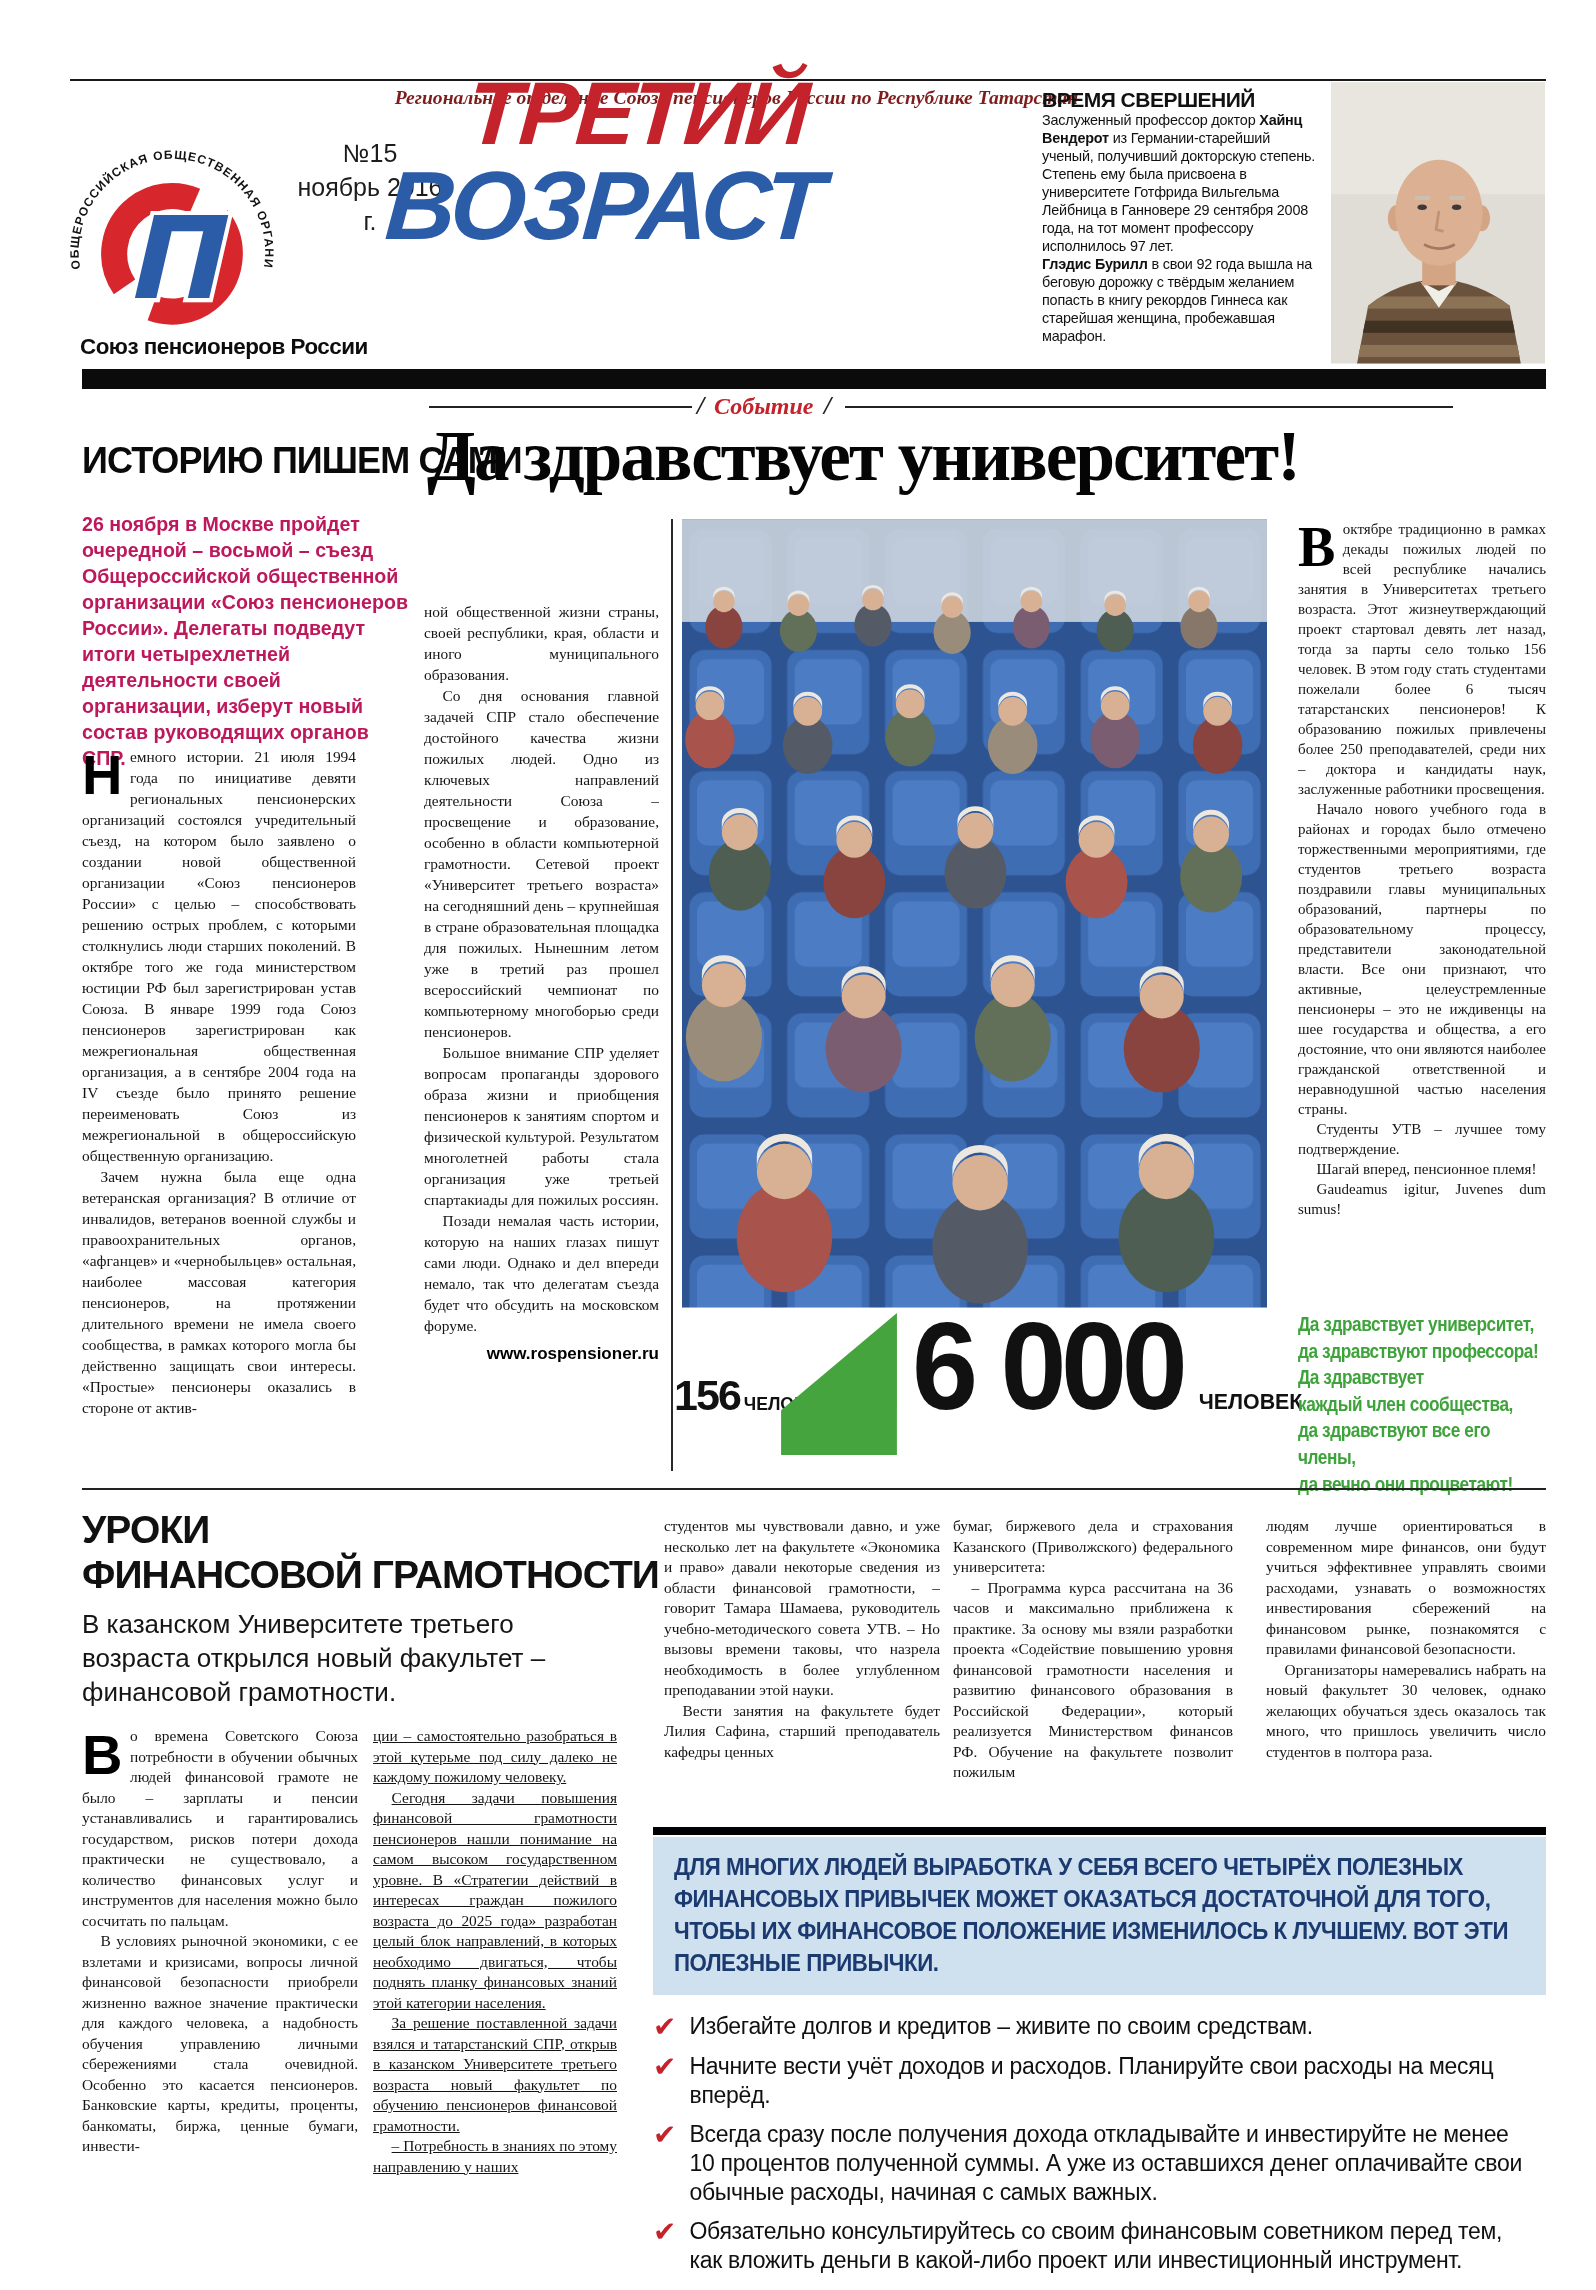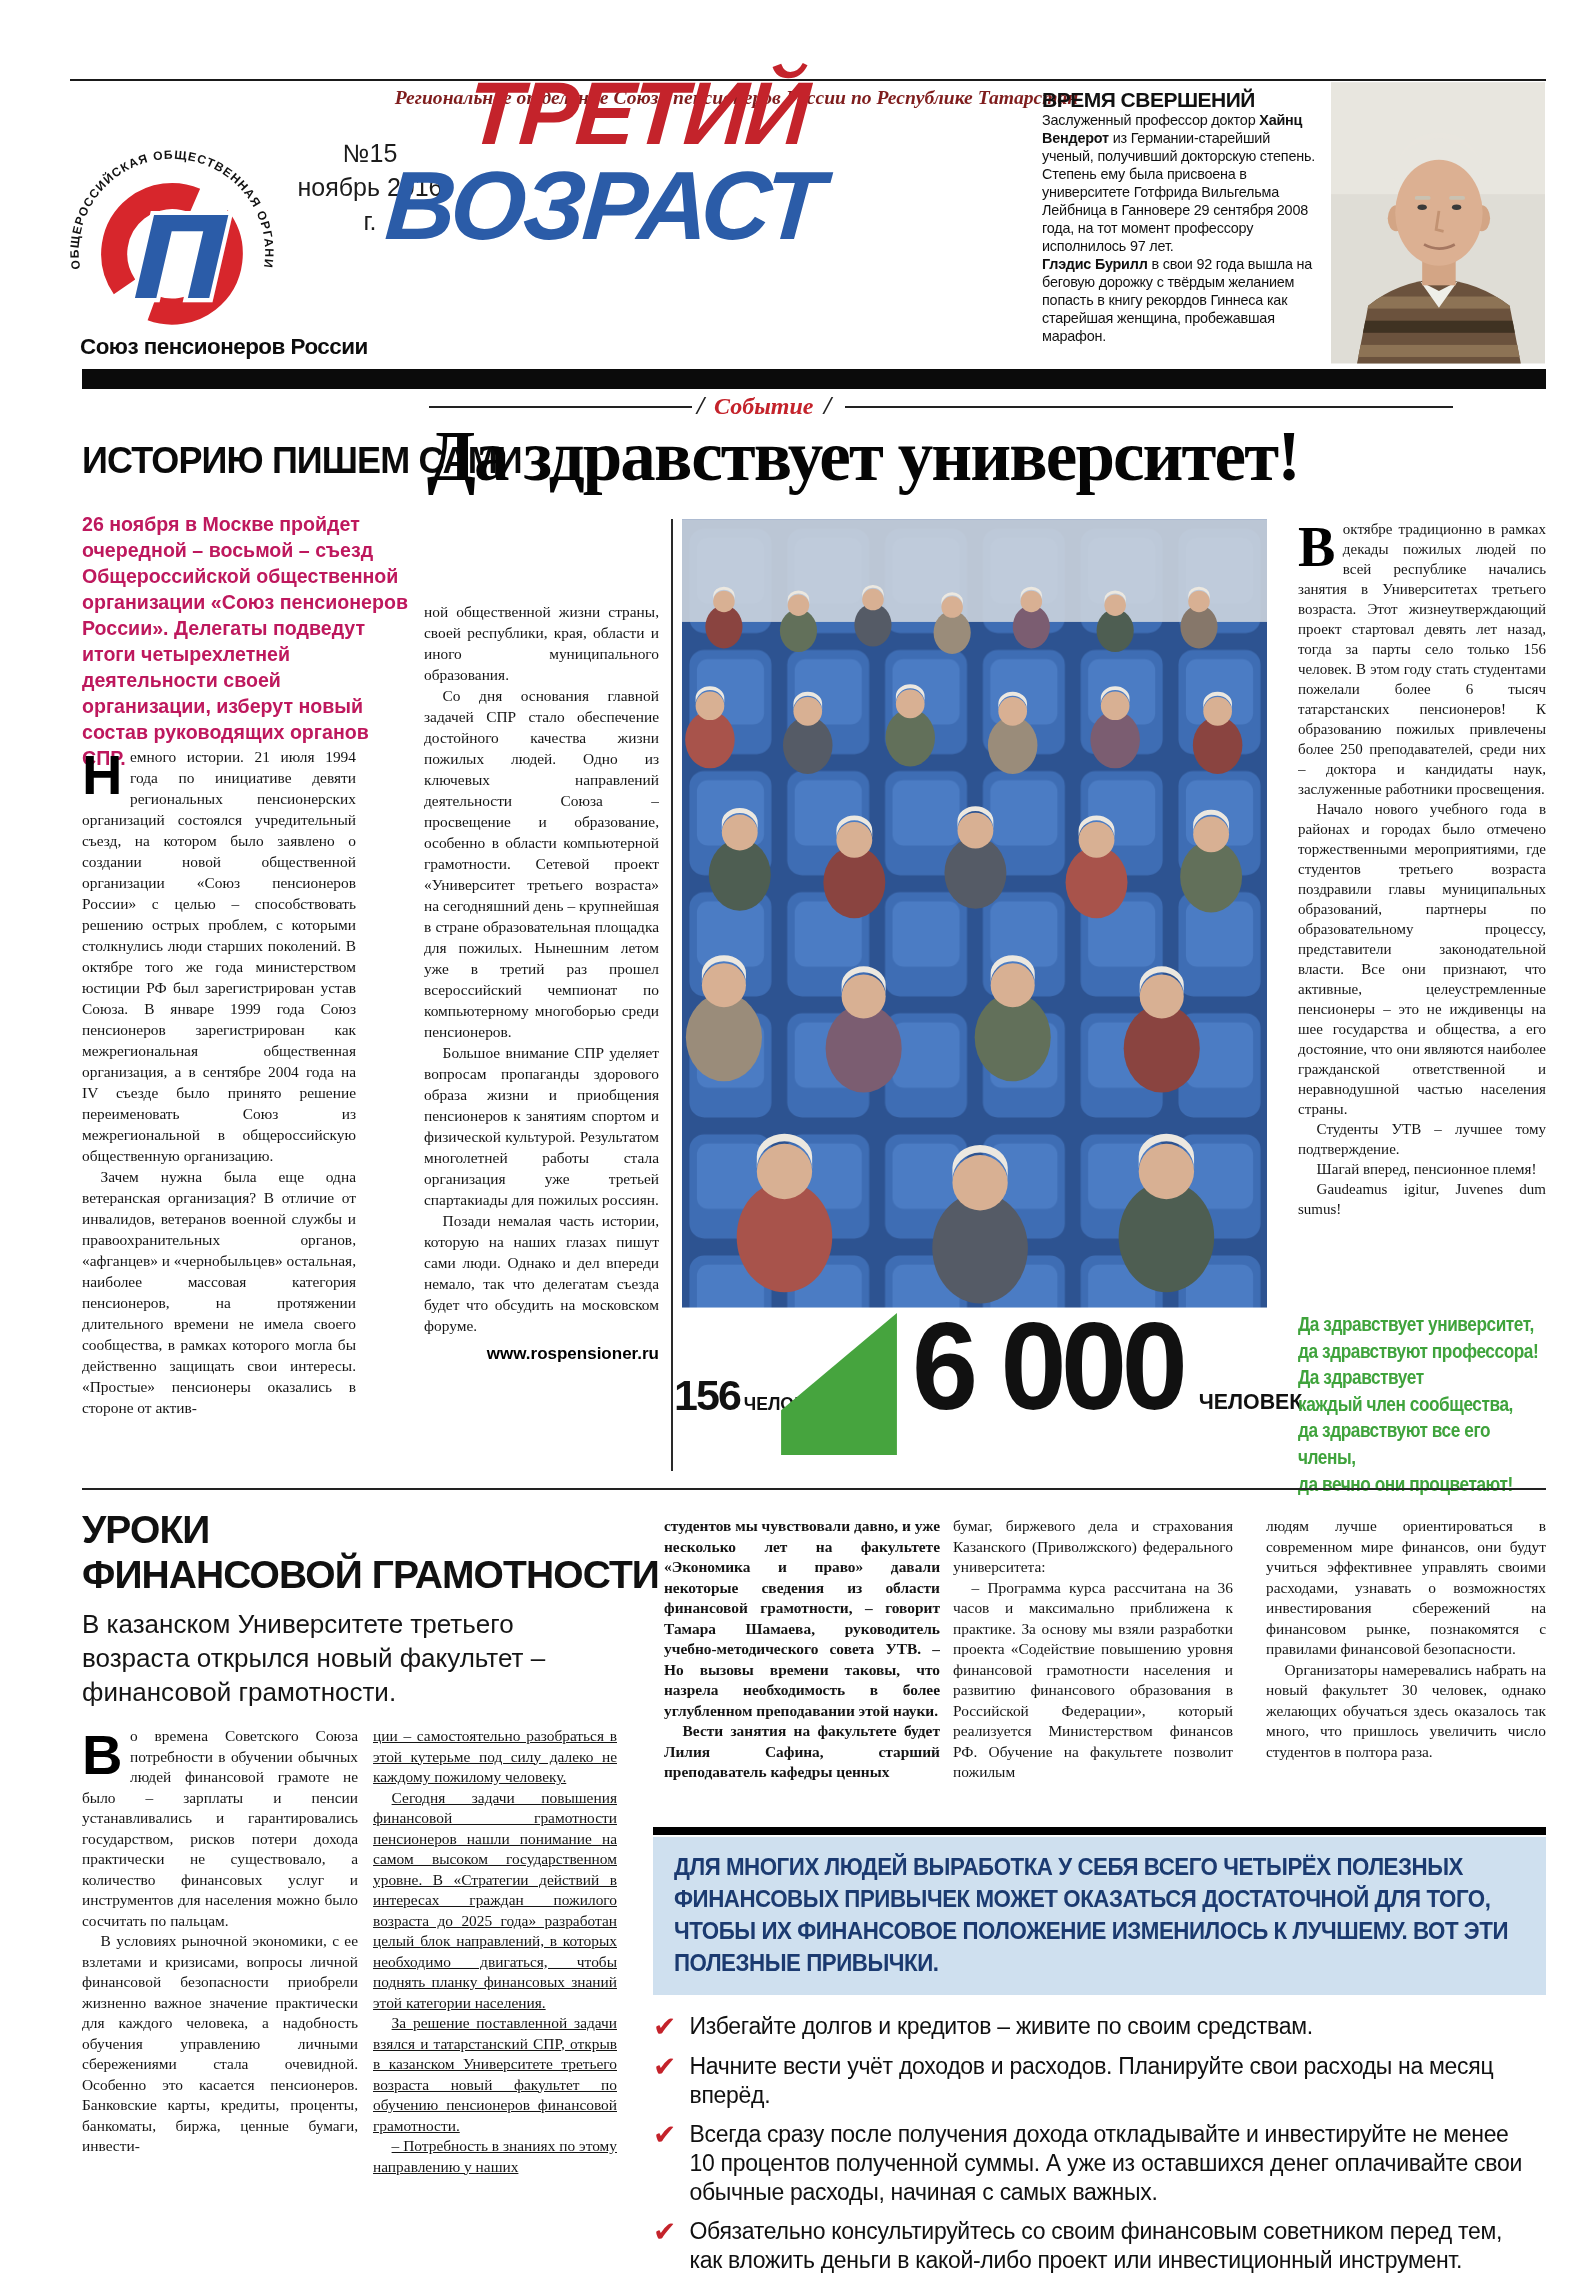--- a/index.html
+++ b/index.html
@@ -54,21 +54,21 @@
   #quote{left:1298px;top:1311px;width:280px;font:700 19.6px/26.6px "Liberation Sans",sans-serif;
          letter-spacing:-0.5px;color:#3fa33c;transform:scaleX(.88);transform-origin:0 0;}
   
   #rule-mid{left:82px;top:1488px;width:1464px;height:1.9px;background:#222;}
   #f-head1{left:82px;top:1508px;font-weight:800;font-size:39px;letter-spacing:-0.9px;}
   #f-head2{left:82px;top:1553px;font-weight:800;font-size:39px;letter-spacing:-0.9px;}
   #f-lead{left:82px;top:1607px;width:545px;font-size:26px;line-height:34px;color:#151515;}
   .fcol{font-size:15.4px;line-height:20.5px;}
   #f-col1{left:82px;top:1726px;width:276px;height:518px;overflow:hidden;}
   #f-col2{left:373px;top:1726px;width:244px;height:518px;overflow:hidden;text-decoration:underline;}
-  #f-col3{left:664px;top:1516px;width:276px;height:310px;overflow:hidden;font-weight:bold;}
+  #f-col3{left:664px;top:1516px;width:276px;height:310px;overflow:hidden;}
   #f-col4{left:953px;top:1516px;width:280px;height:310px;overflow:hidden;}
   #f-col5{left:1266px;top:1516px;width:280px;height:310px;overflow:hidden;}
   
   #habits{left:653px;top:1827px;width:893px;}
   #h-bar{height:8.4px;background:#000;}
   #h-head{background:#cfe0ef;padding:14px 20.5px 16px;margin-top:1.9px;}
   #h-head span{display:inline-block;width:107%;transform:scaleX(.93);transform-origin:0 0;
                font:800 24px/32px "Liberation Sans",sans-serif;letter-spacing:-0.5px;color:#1b3a70;}
   #h-list{margin-top:17px;}
   .chk{display:flex;gap:13px;margin-bottom:10.3px;width:886px;}

